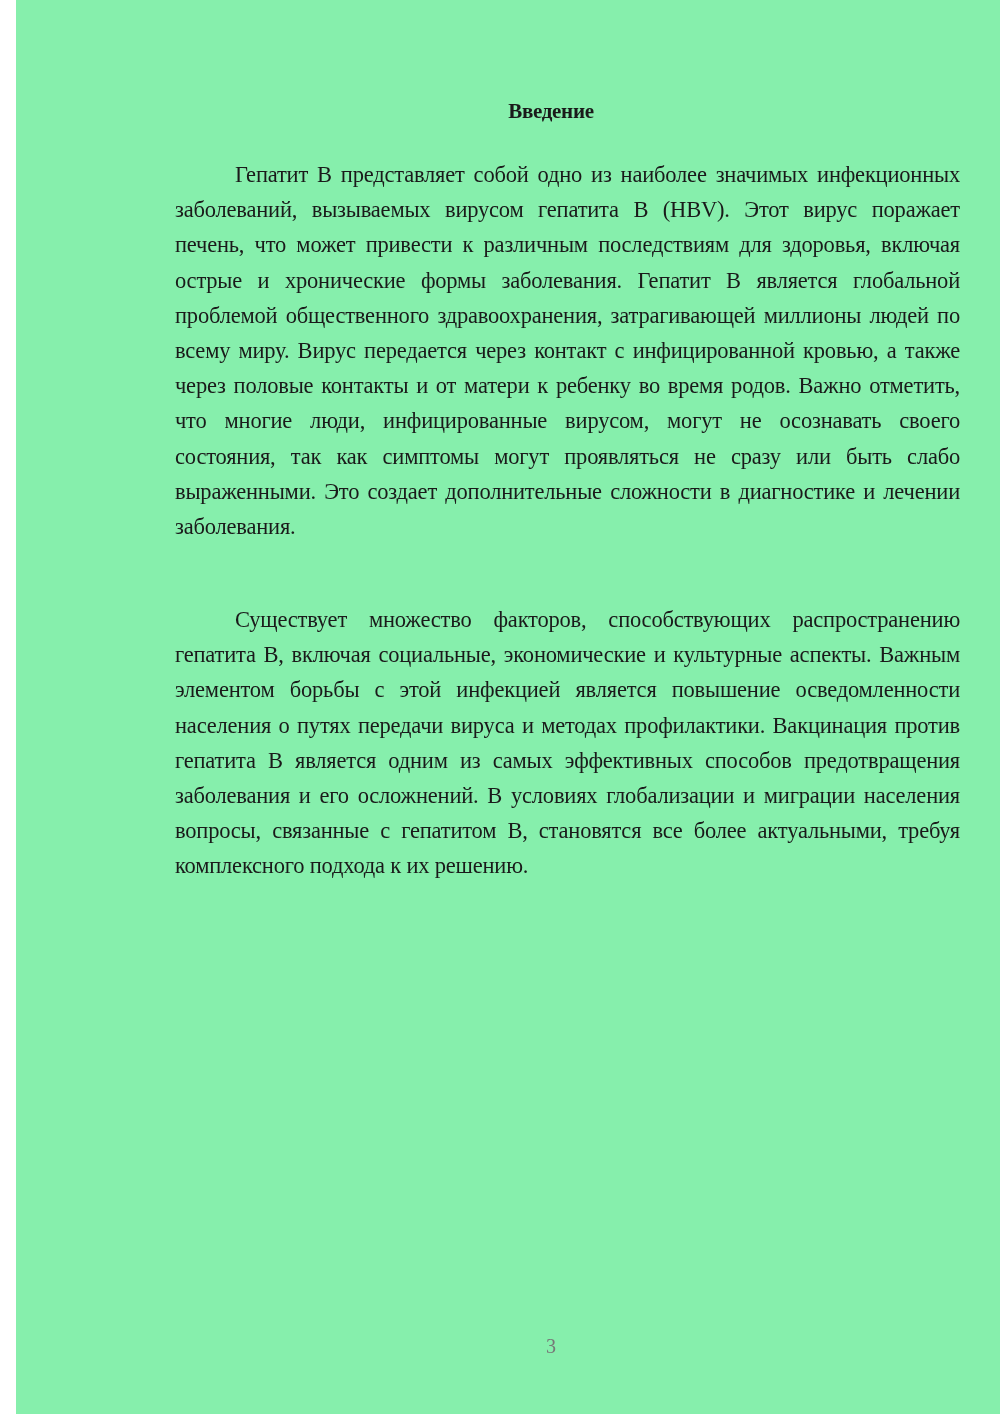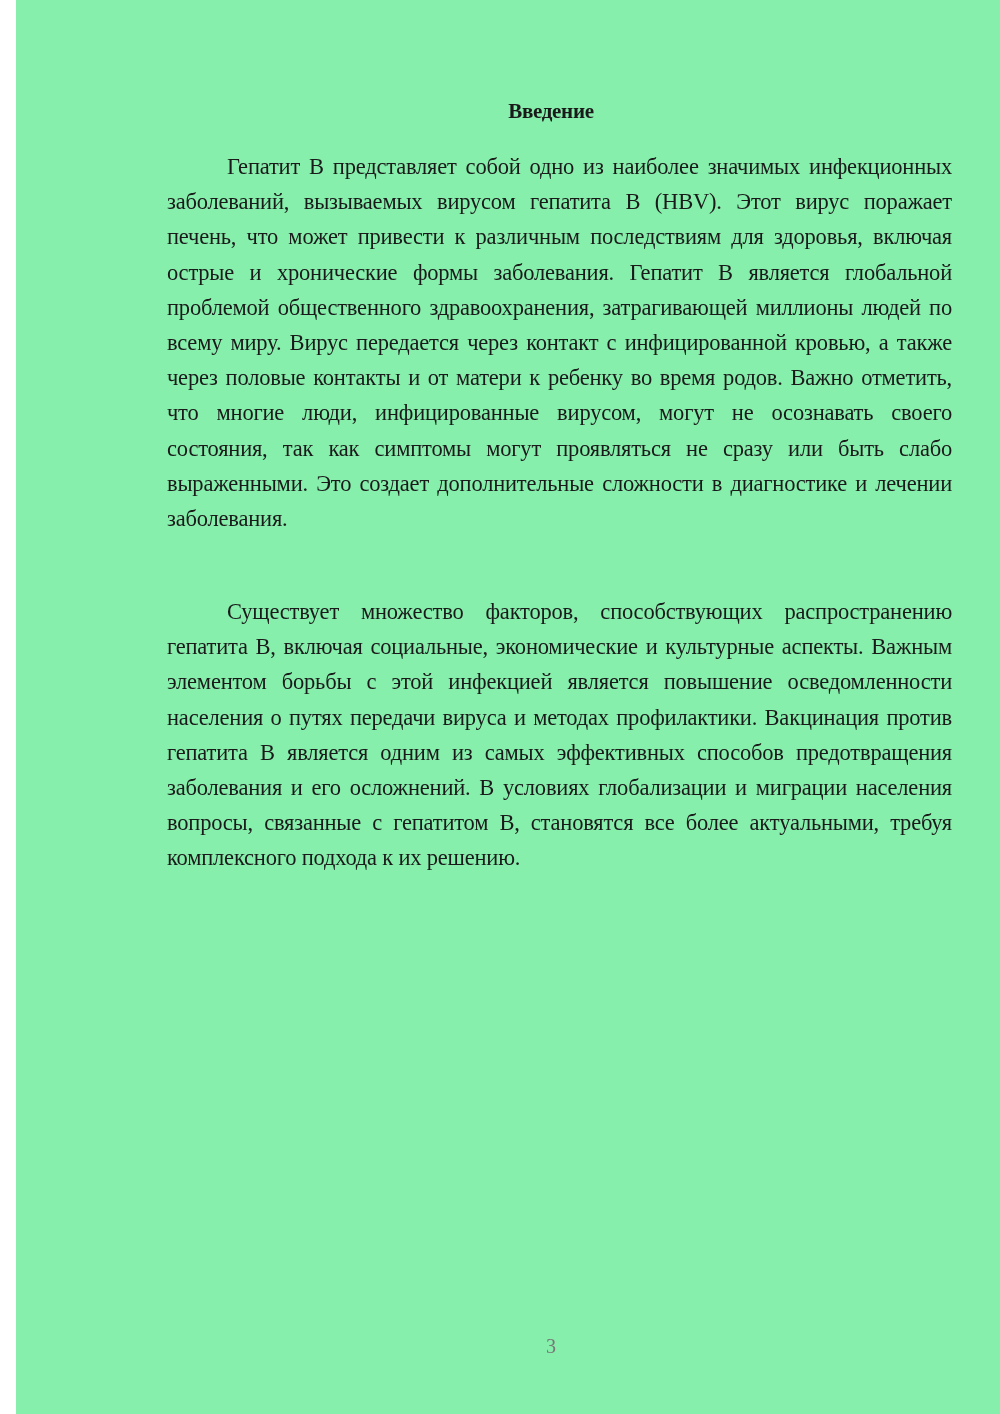--- a/index.html
+++ b/index.html
@@ -33,21 +33,21 @@
     }
     .para {
       position: absolute;
       left: 143px;
       width: 785px;
       font-size: 22.5px;
       line-height: 35.2px;
       text-align: justify;
       text-align-last: left;
       text-indent: 60px;
-      margin: 8px;
+      margin: 16px;
       letter-spacing: -0.2px;
       word-spacing: 0px;
     }
     .p1 { top: 141px; }
     .p2 { top: 586px; font-family: Liberation Serif, serif; }
     .page-number {
       position: absolute;
       left: 0; width: 1070px;
       top: 1334px;
       text-align: center;

